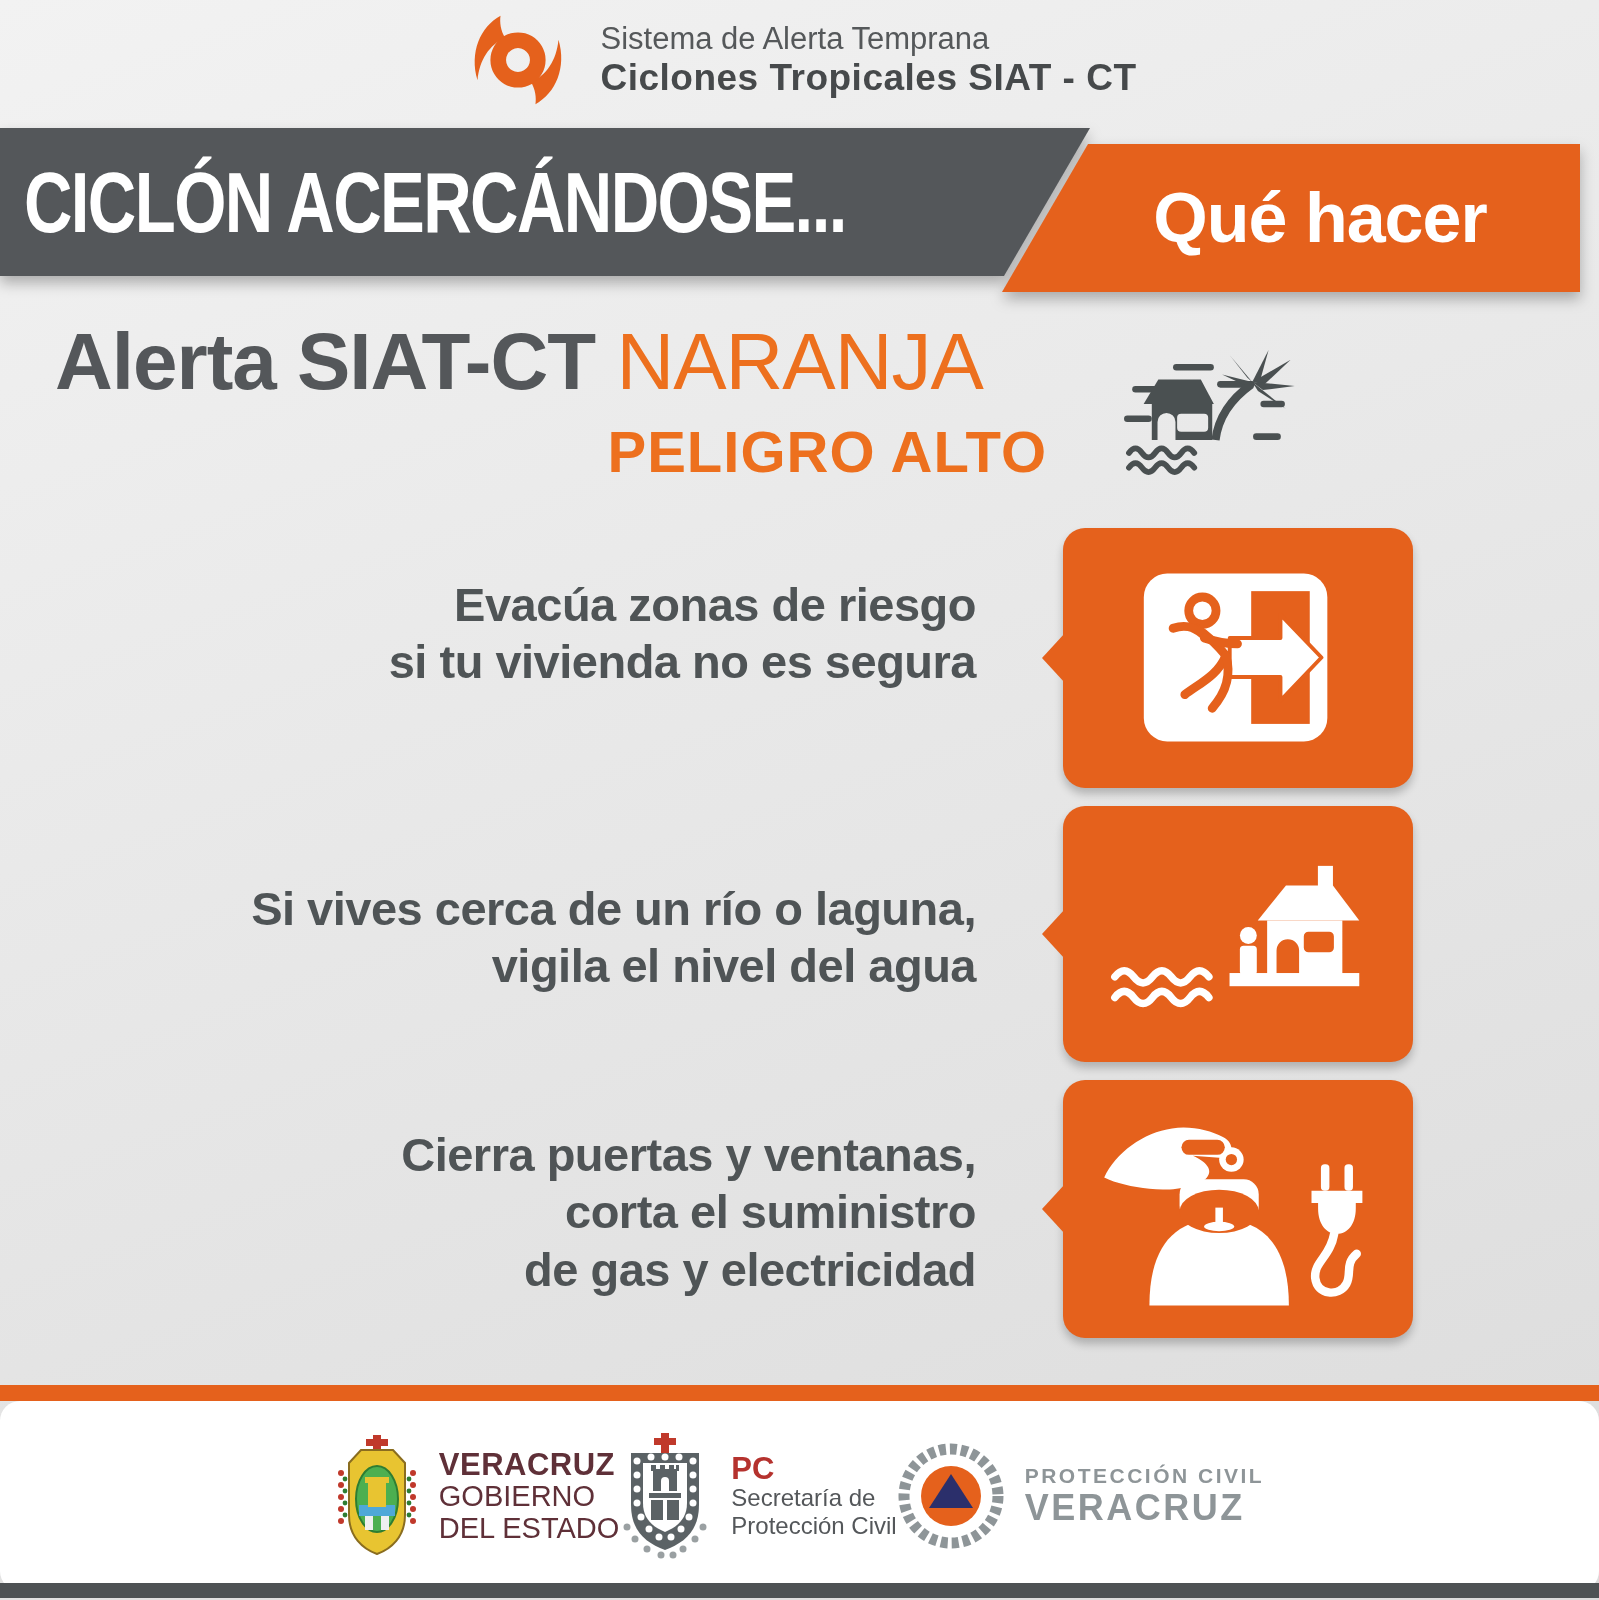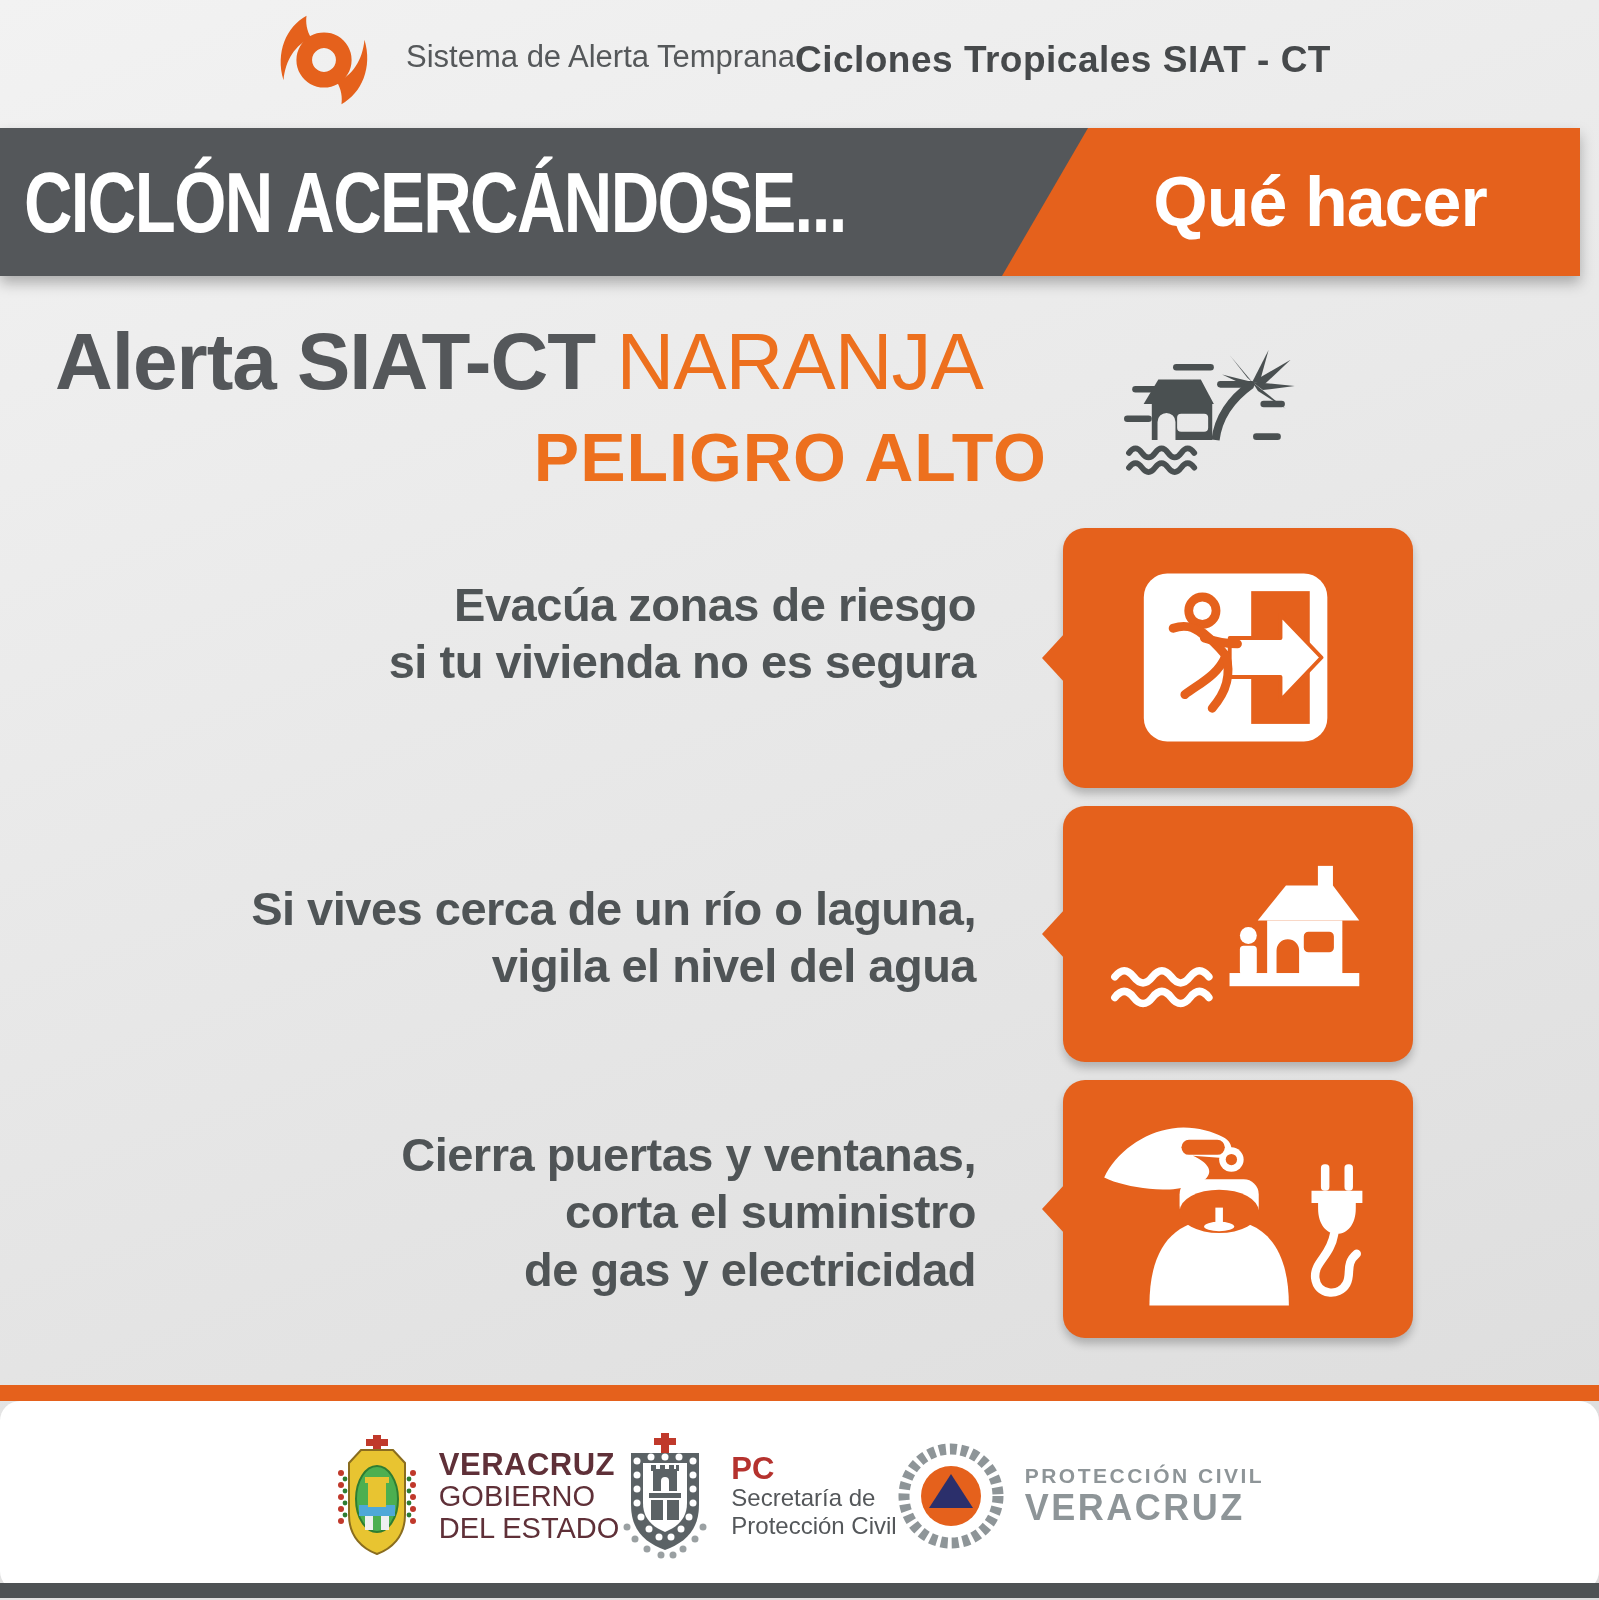--- a/index.html
+++ b/index.html
@@ -17,46 +17,46 @@
   }
   *{margin:0;padding:0;box-sizing:border-box;}
   body{font-family:"Liberation Sans","DejaVu Sans",sans-serif;background:#cfcfcf;}
   .poster{
     position:relative;width:1599px;height:1600px;overflow:hidden;
     background:linear-gradient(160deg,#f2f2f2 0%,#e9e9e9 40%,#dcdcdc 100%);
   }
   
   .header{position:absolute;top:14px;left:0;width:100%;display:flex;justify-content:center;align-items:center;gap:26px;}
   .header .cyclone{width:112px;height:92px;flex:0 0 auto;}
-  .header-text{display:flex;flex-direction:row;line-height:1.15;}
+  .header-text{display:flex;flex-direction:column;line-height:1.15;}
   .header-line1{font-size:31px;color:#55585A;}
   .header-line2{font-size:37px;font-weight:700;color:#46494B;letter-spacing:.5px;}
   
   .banner{position:absolute;top:128px;left:0;width:1580px;height:148px;filter:drop-shadow(0 7px 7px rgba(0,0,0,.28));}
   .banner-gray{
     position:absolute;left:0;top:0;width:1090px;height:148px;background:var(--dark-gray);
     clip-path:polygon(0 0,100% 0,calc(100% - 86px) 100%,0 100%);
     display:flex;align-items:center;justify-content:flex-end;
   }
   .banner-title{
     color:#fff;font-size:86px;font-weight:800;letter-spacing:-2px;white-space:nowrap;
     transform:scaleX(.78);transform-origin:left center;padding-left:55px;
   }
   .banner-orange{
-    position:absolute;left:1000px;top:0;width:580px;height:148px;background:var(--orange);
+    position:absolute;left:1000px;top:16px;width:580px;height:148px;background:var(--orange);
     clip-path:polygon(88px 0,100% 0,100% 100%,2px 100%);
     display:flex;align-items:center;justify-content:center;
   }
   .banner-action{color:#fff;font-size:70px;font-weight:700;padding-left:60px;letter-spacing:-1px;}
   
   .alert-title{position:absolute;top:316px;left:55px;width:992px;}
   .alert-line1{font-size:80px;letter-spacing:-1px;white-space:nowrap;}
   .alert-prefix{color:var(--dark-gray);font-weight:600;}
   .alert-level{color:var(--orange-text);font-weight:400;}
-  .alert-danger{margin-top:10px;text-align:right;font-size:68px;font-weight:800;color:var(--orange-text);letter-spacing:1px;}
+  .alert-danger{margin-top:10px;text-align:right;font-size:58px;font-weight:800;color:var(--orange-text);letter-spacing:1px;}
   .alert-icon{position:absolute;top:328px;left:1093px;width:245px;height:165px;}
   
   .instr-text{position:absolute;left:150px;width:826px;text-align:right;color:var(--text-gray);font-weight:700;font-size:47px;line-height:1.22;letter-spacing:-.5px;}
   .t1{top:576px;}
   .t2{top:880px;}
   .t3{top:1126px;}
   .instr-box{
     position:absolute;left:1063px;width:350px;background:var(--orange);border-radius:22px;
     box-shadow:0 6px 9px rgba(0,0,0,.22);
     display:flex;align-items:center;justify-content:center;

